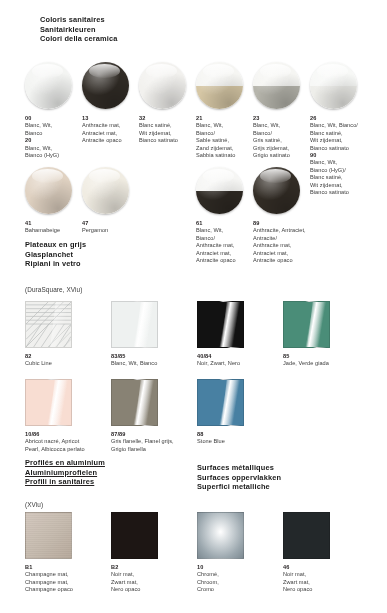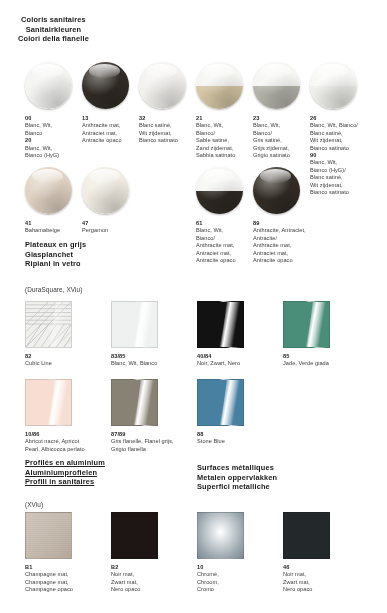--- a/index.html
+++ b/index.html
@@ -97,24 +97,24 @@
   .sq-labels { margin-top: 5px; width: 86px; }
 
   .cubic-lines { position: absolute; inset: 0; }
 </style>
 </head>
 <body>
 
 <div class="page">
 
   <div>
-    <div style="position:absolute; left:18px; top:15px;text-align:center;">
+    <div style="position:absolute; left:40px; top:15px;">
       <div class="section-title">Coloris sanitaires</div>
       <div class="section-title">Sanitairkleuren</div>
-      <div class="section-title">Colori della flanelle</div>
+      <div class="section-title">Colori della ceramica</div>
     </div>
 
     <div class="circ-row" style="top:62px;">
 
       <div class="circ-cell" style="left:25px;">
         <div class="circ">
           <div class="half-top" id="c00t" style="background: rgb(243, 244, 242);"></div>
             <div class="half-bot" id="c00b" style="background: rgb(243, 244, 242);"></div>
           <div class="shade"></div>
             <div class="gloss"></div>
@@ -400,21 +400,21 @@
         <div class="lbl-desc">Noir mat,</div>
         <div class="lbl-desc">Zwart mat,</div>
         <div class="lbl-desc">Nero opaco</div>
       </div>
     </div>
   </div>
 
   <div>
     <div style="position:absolute; left:197px; top:463px;">
       <div class="section-title">Surfaces métalliques</div>
-      <div class="section-title">Metalen oppervlakken</div>
+      <div class="section-title">Surfaces oppervlakken</div>
       <div class="section-title">Superfici metalliche</div>
     </div>
 
     <div class="sq-cell" style="left:197px; top:512px;">
       <div class="sq" id="m10" style="background: radial-gradient(at 50% 42%, rgb(255, 255, 255) 0%, rgb(201, 208, 212) 38%, rgb(154, 166, 173) 72%, rgb(125, 138, 146) 100%);"></div>
       <div class="sq-labels">
         <div class="lbl-code">10</div>
         <div class="lbl-desc">Chromé,</div>
         <div class="lbl-desc">Chroom,</div>
         <div class="lbl-desc">Cromo</div>

